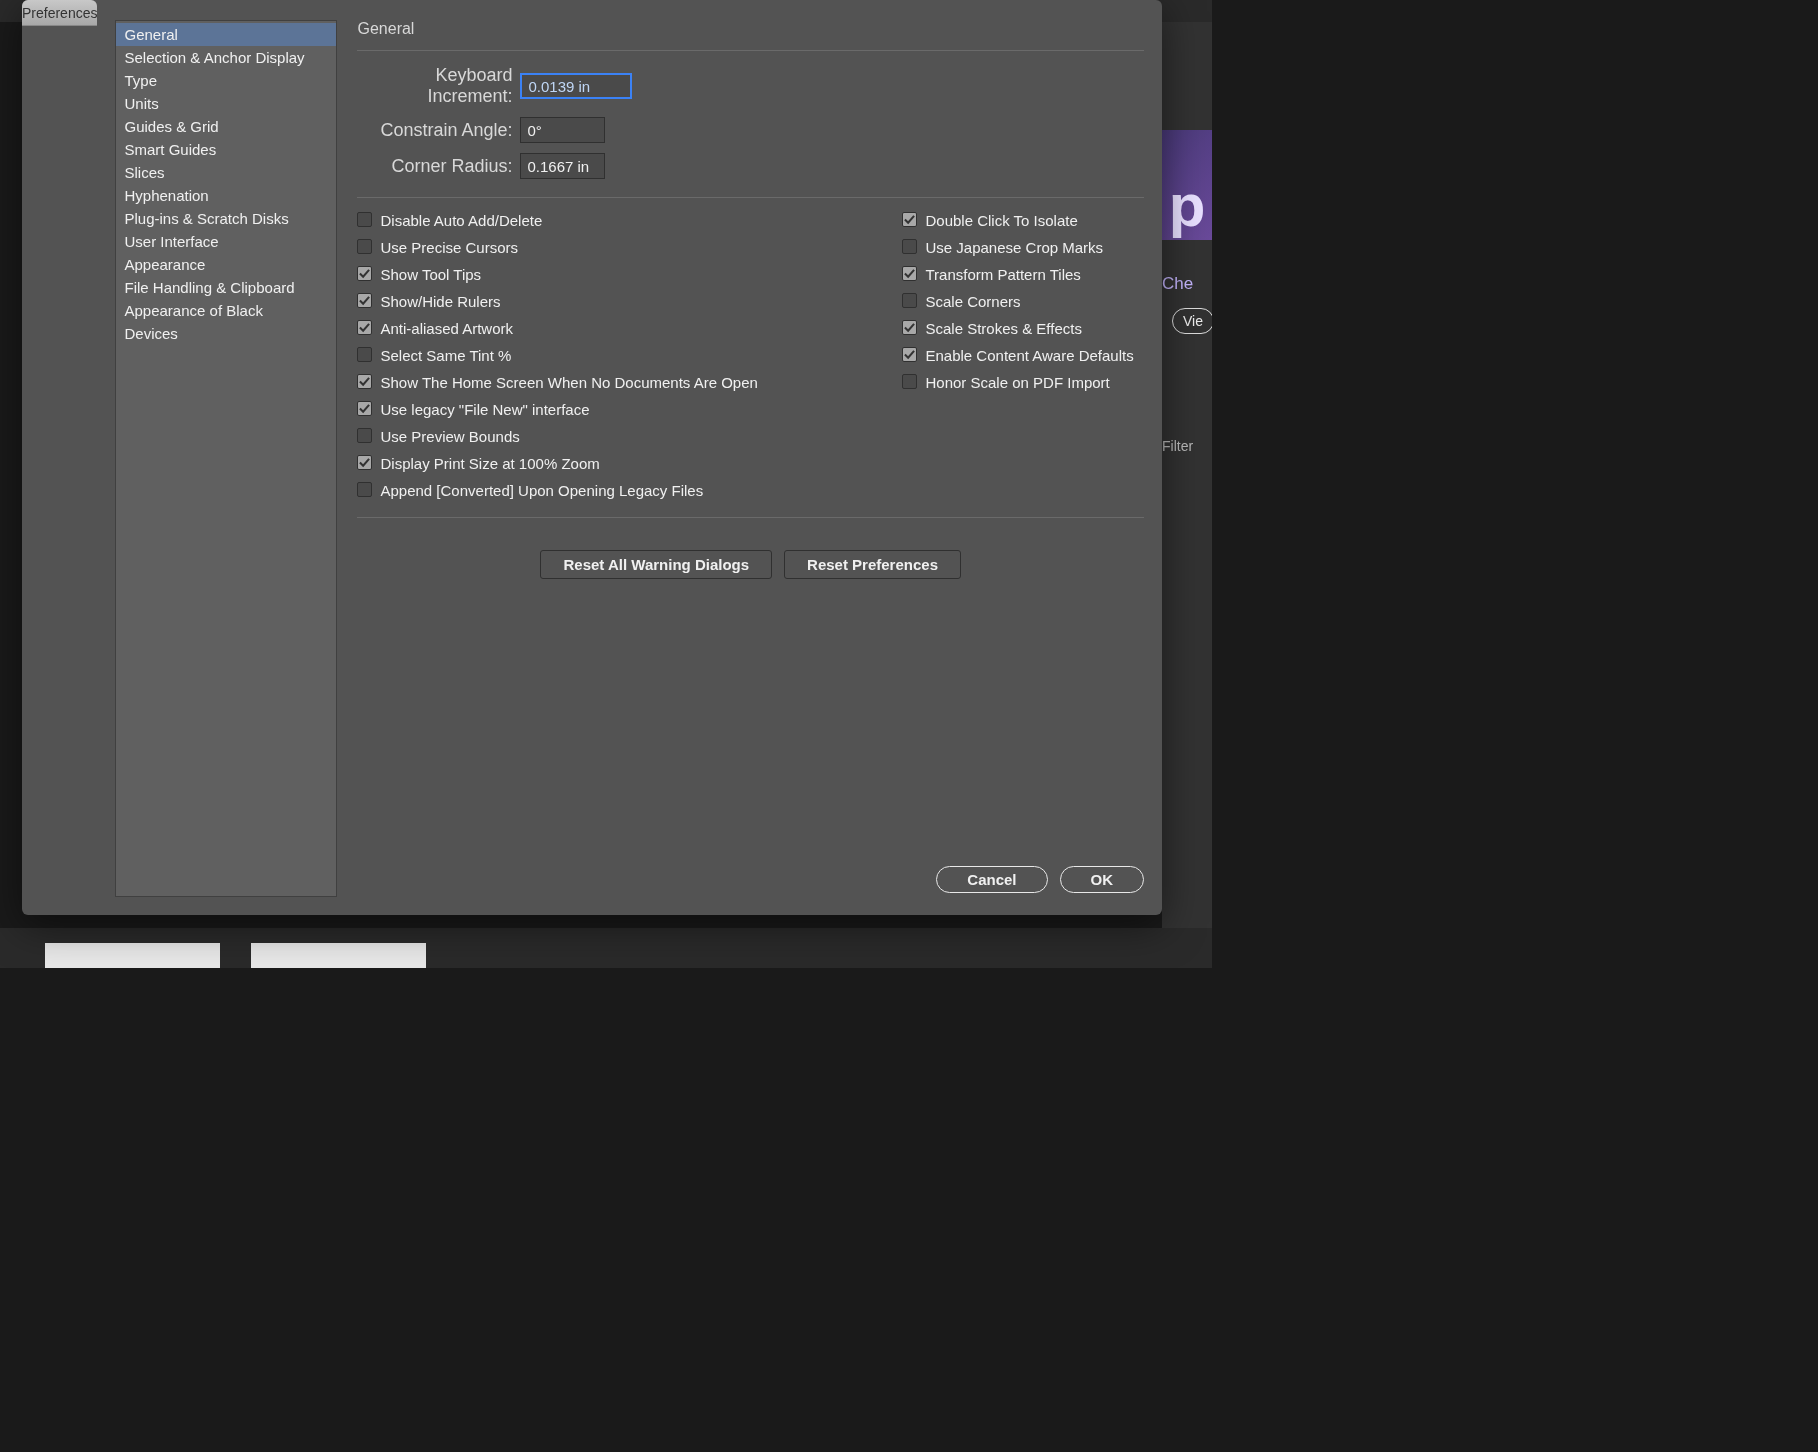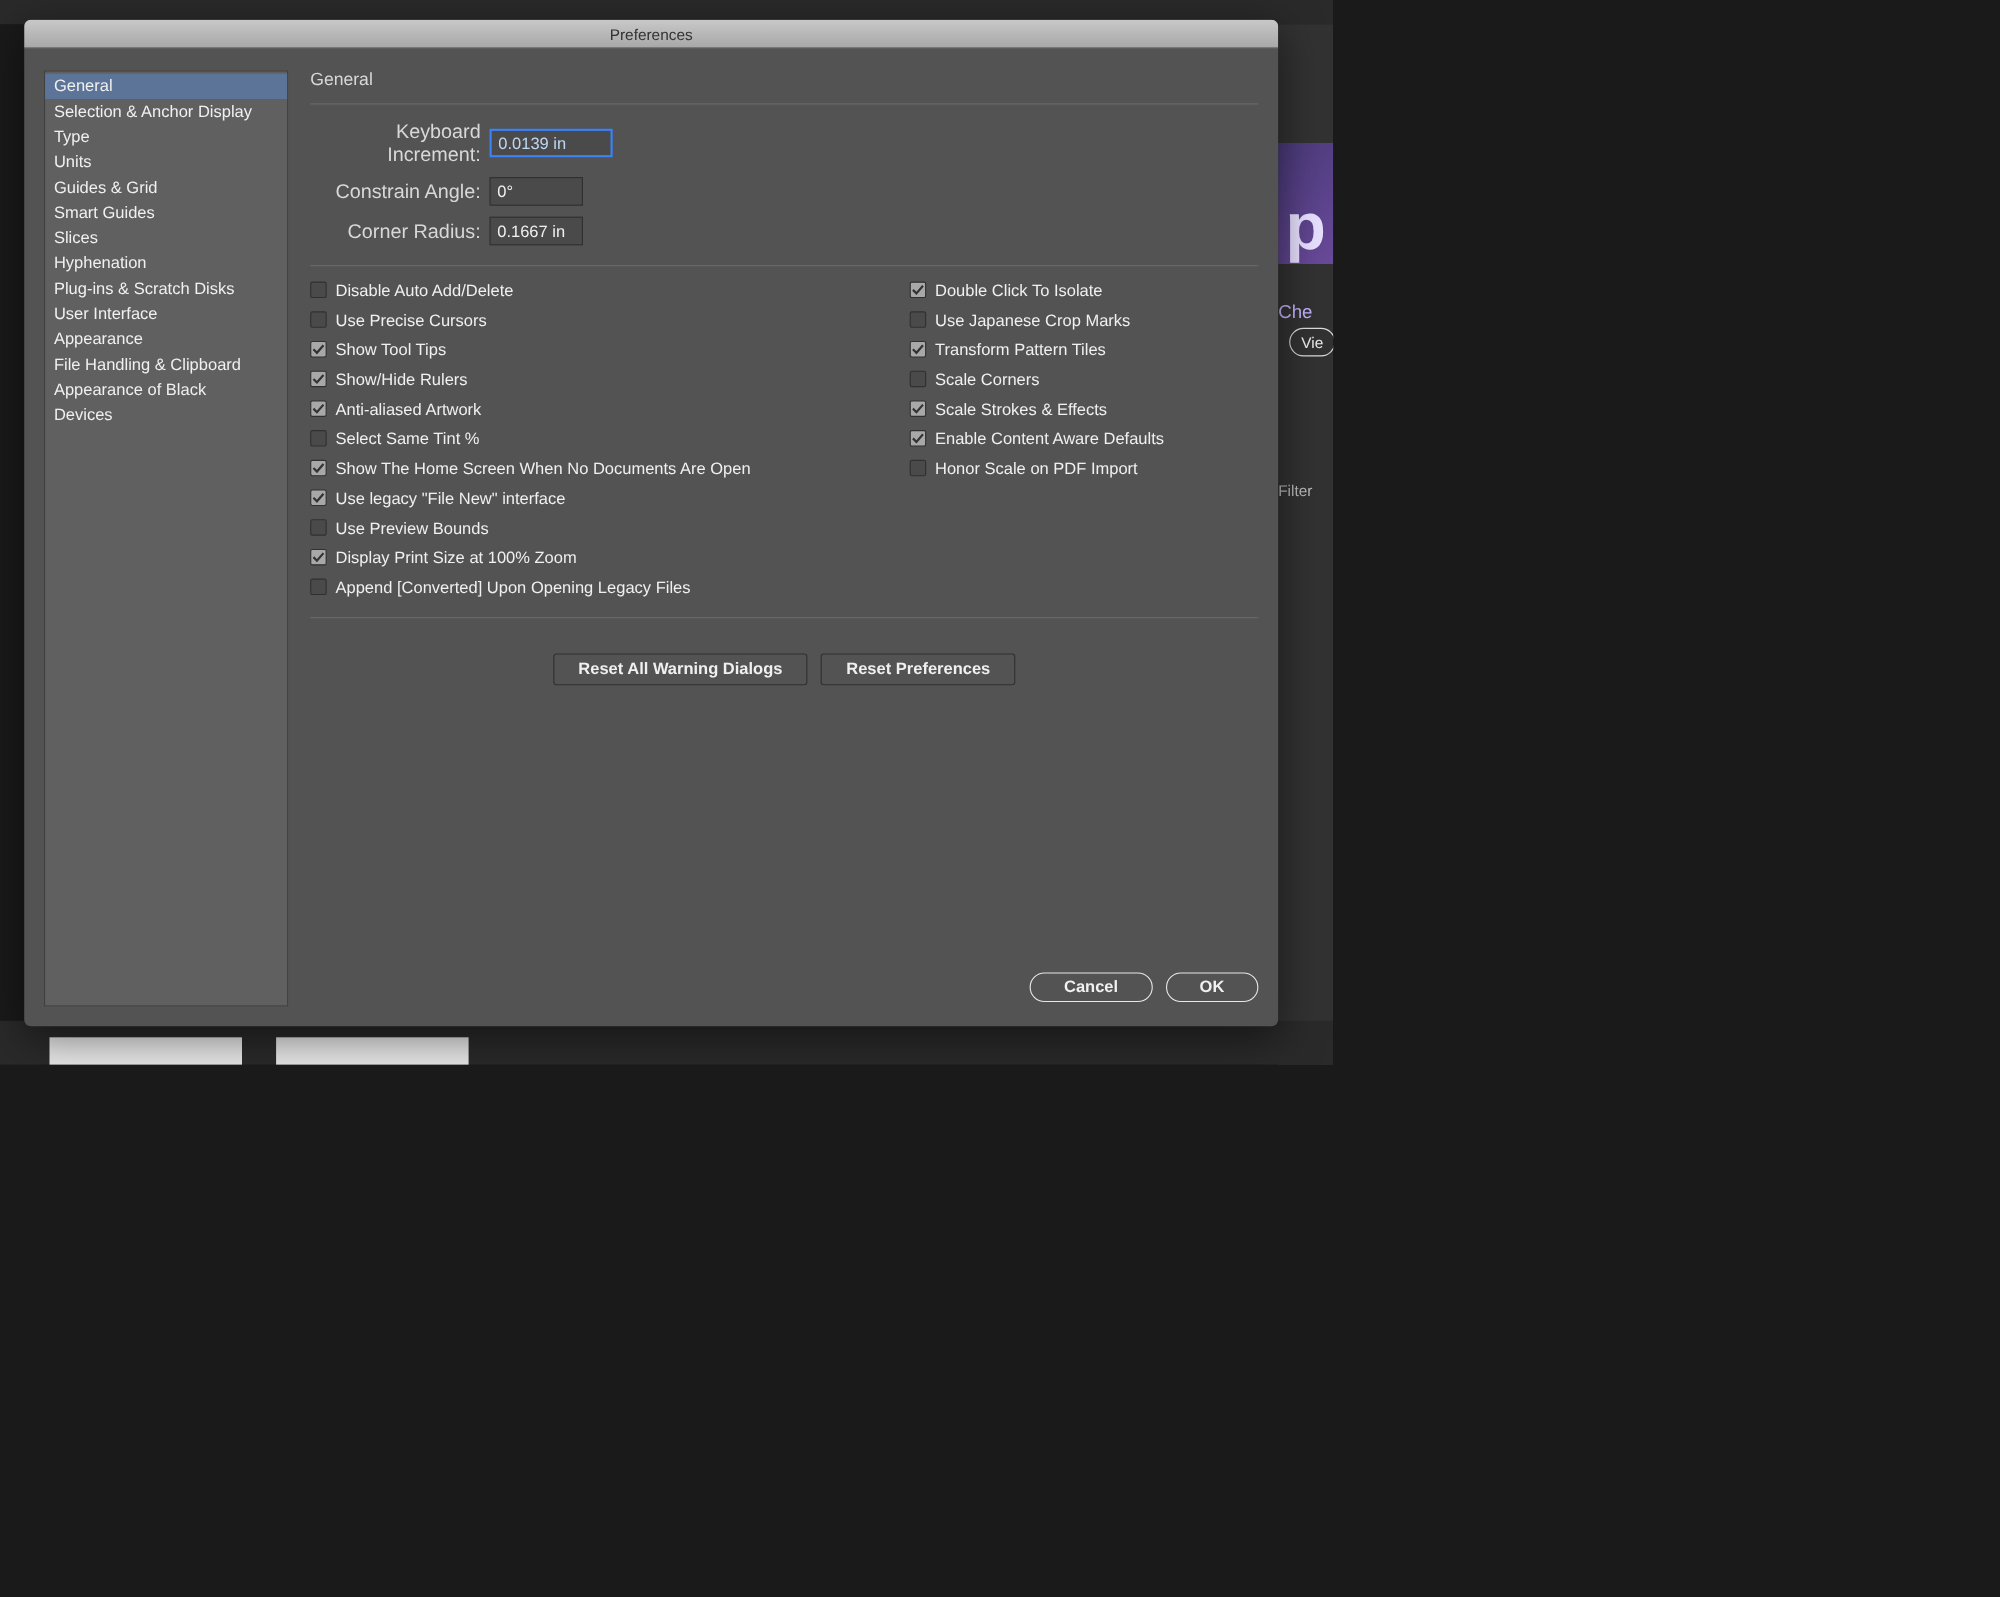--- a/index.html
+++ b/index.html
@@ -61,29 +61,29 @@
     }
     .doc-thumb {
       position: absolute;
       bottom: 0;
       width: 175px;
       height: 25px;
       background: #e8e8e8;
     }
     .dialog {
       position: absolute;
-      top: 18px;
+      top: 0;
       left: 22px;
       width: 1140px;
       height: 915px;
       background: #535353;
       border-radius: 6px;
       box-shadow: 0 10px 40px rgba(0,0,0,0.5);
       display: flex;
-      flex-direction: column;
+      flex-direction: row;
     }
     .titlebar {
       height: 26px;
       background: linear-gradient(#c8c8c8, #a8a8a8);
       border-radius: 6px 6px 0 0;
       display: flex;
       align-items: center;
       justify-content: center;
       font-size: 14px;
       color: #333;
@@ -221,21 +221,21 @@
   </style>
 </head>
 <body>
 
 <div class="backdrop-top"></div>
 <div class="backdrop-right">
   <div class="img-thumb">
       <span>p</span>
     </div>
   <div class="side-label" style="top:252px; left:0;">Che</div>
-  <div class="side-btn" style="top:276px; left:10px;">Vie</div>
+  <div class="side-btn" style="top:286px; left:10px;">Vie</div>
   <div class="side-label" style="top:416px; left:0; font-size:14px; color:#bbb; font-weight:400;">Filter</div>
 </div>
 <div class="backdrop-bottom">
   <div class="doc-thumb" style="left:45px;"></div>
   <div class="doc-thumb" style="left:251px;"></div>
 </div>
 
 <div class="dialog">
   <div class="titlebar">
     <span>Preferences</span>

